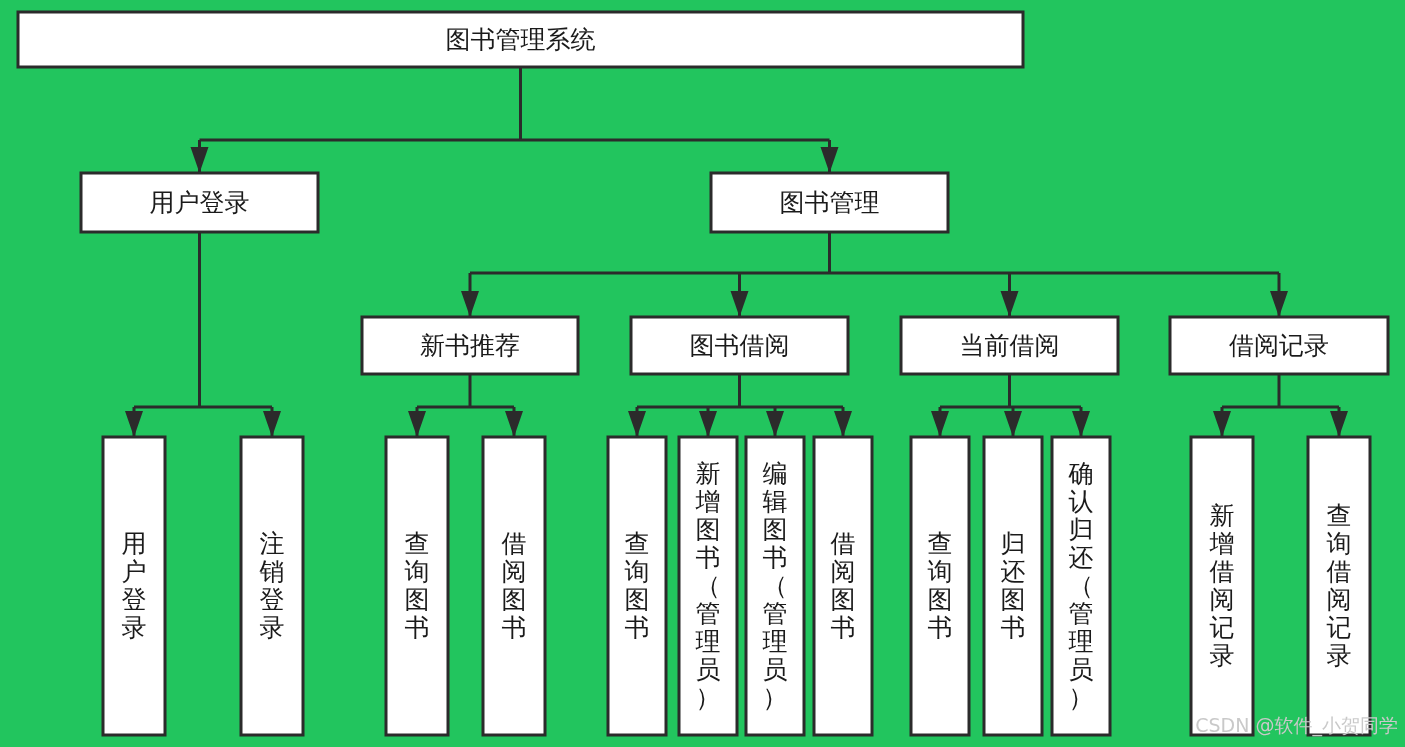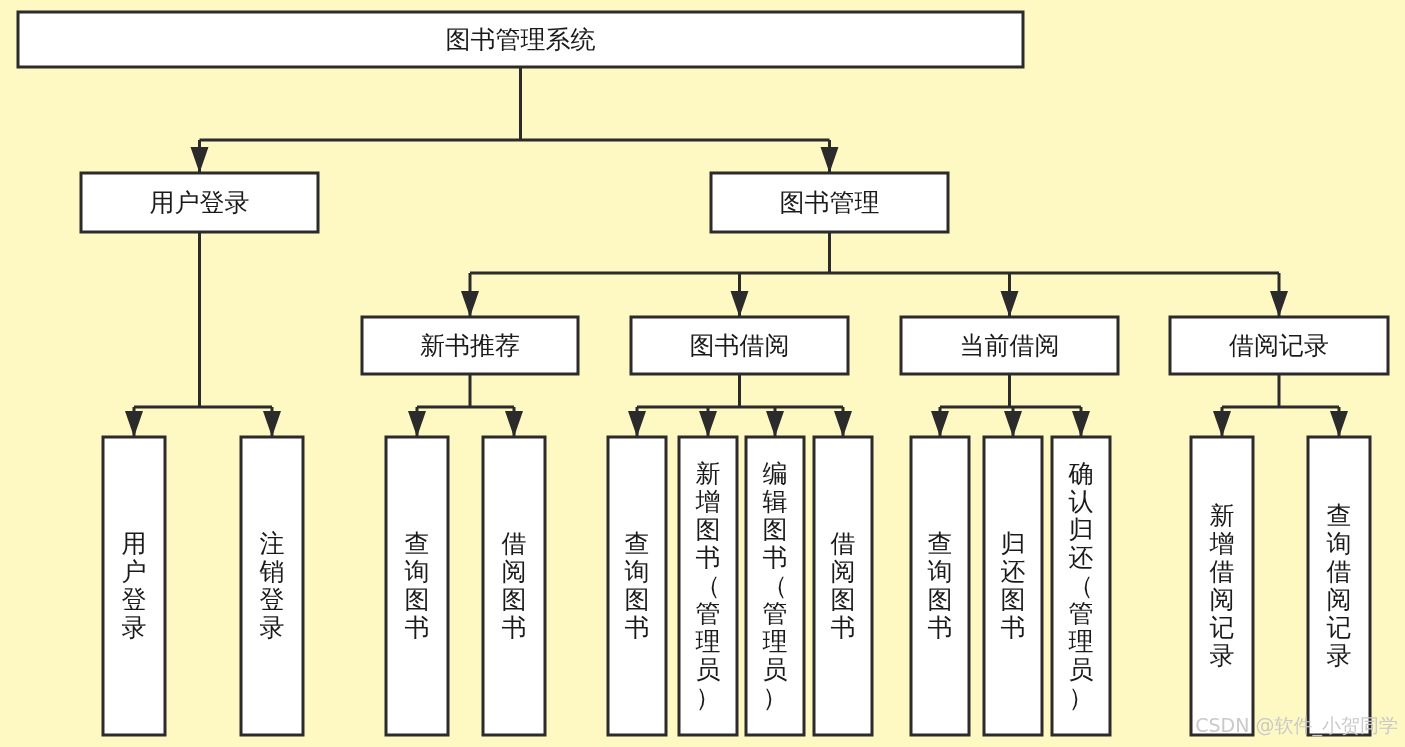--- a/index.html
+++ b/index.html
@@ -11,21 +11,21 @@
   body {
     width: 1405px;
     height: 747px;
     overflow: hidden;
     font-family: "DejaVu Sans", "Liberation Sans", sans-serif;
   }
   #diagram-root {
     position: relative;
     width: 1405px;
     height: 747px;
-    background: #fef9c3;
+    background: #22c55e;
   }
   svg#diagram-svg {
     position: absolute;
     top: 0;
     left: 0;
     width: 1405px;
     height: 747px;
     display: block;
   }
   .node-rect {

